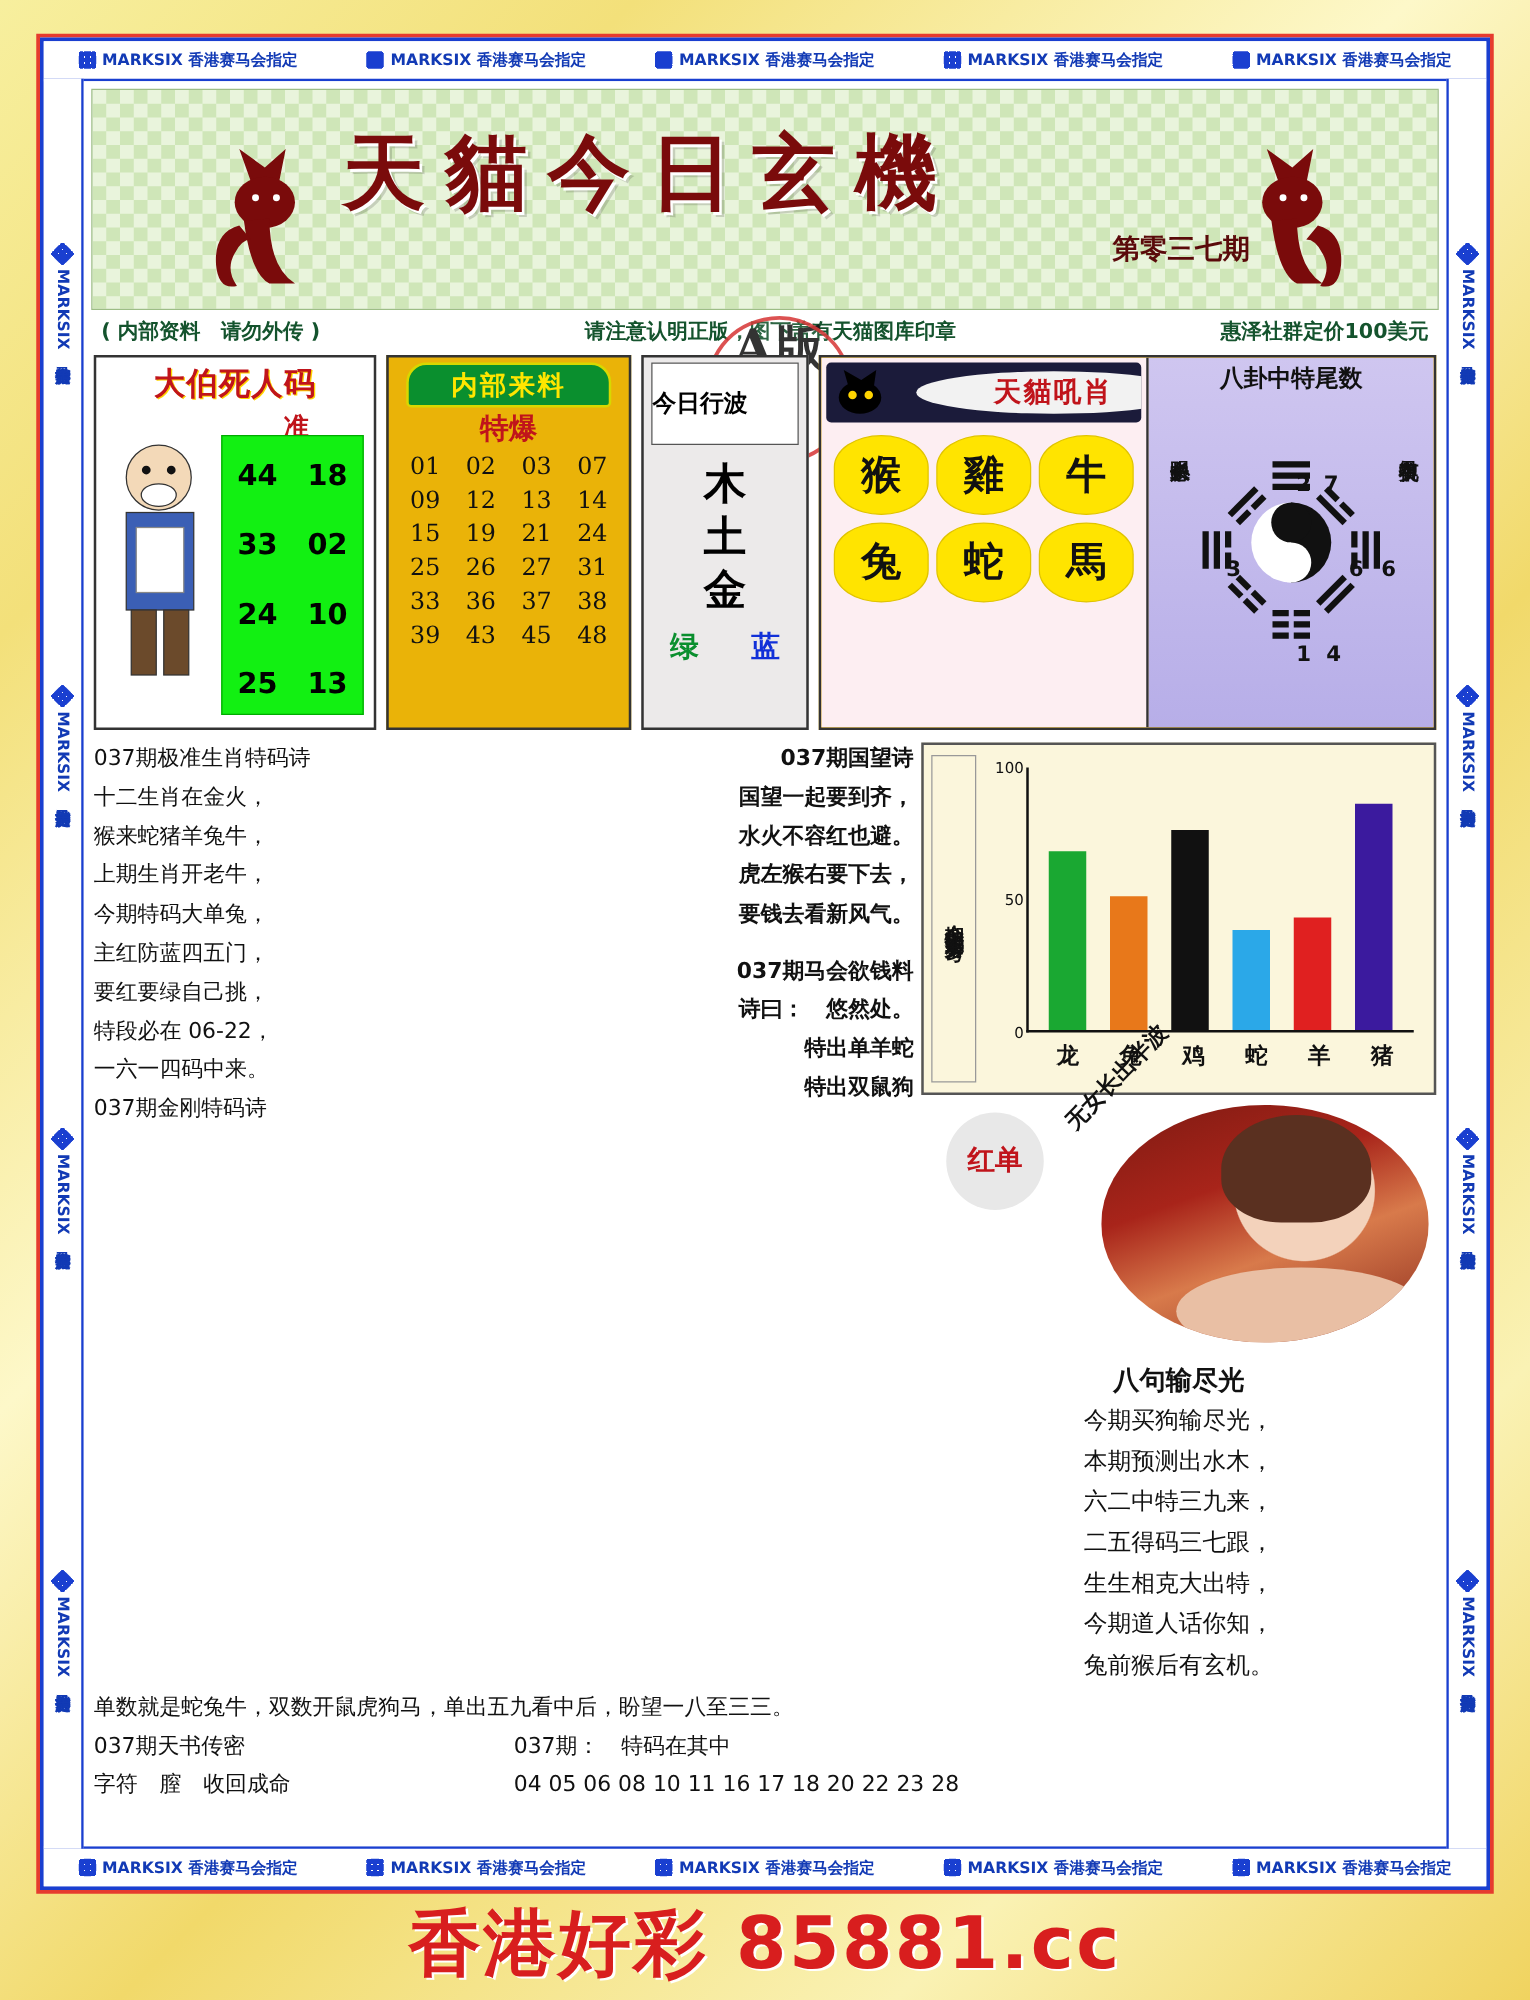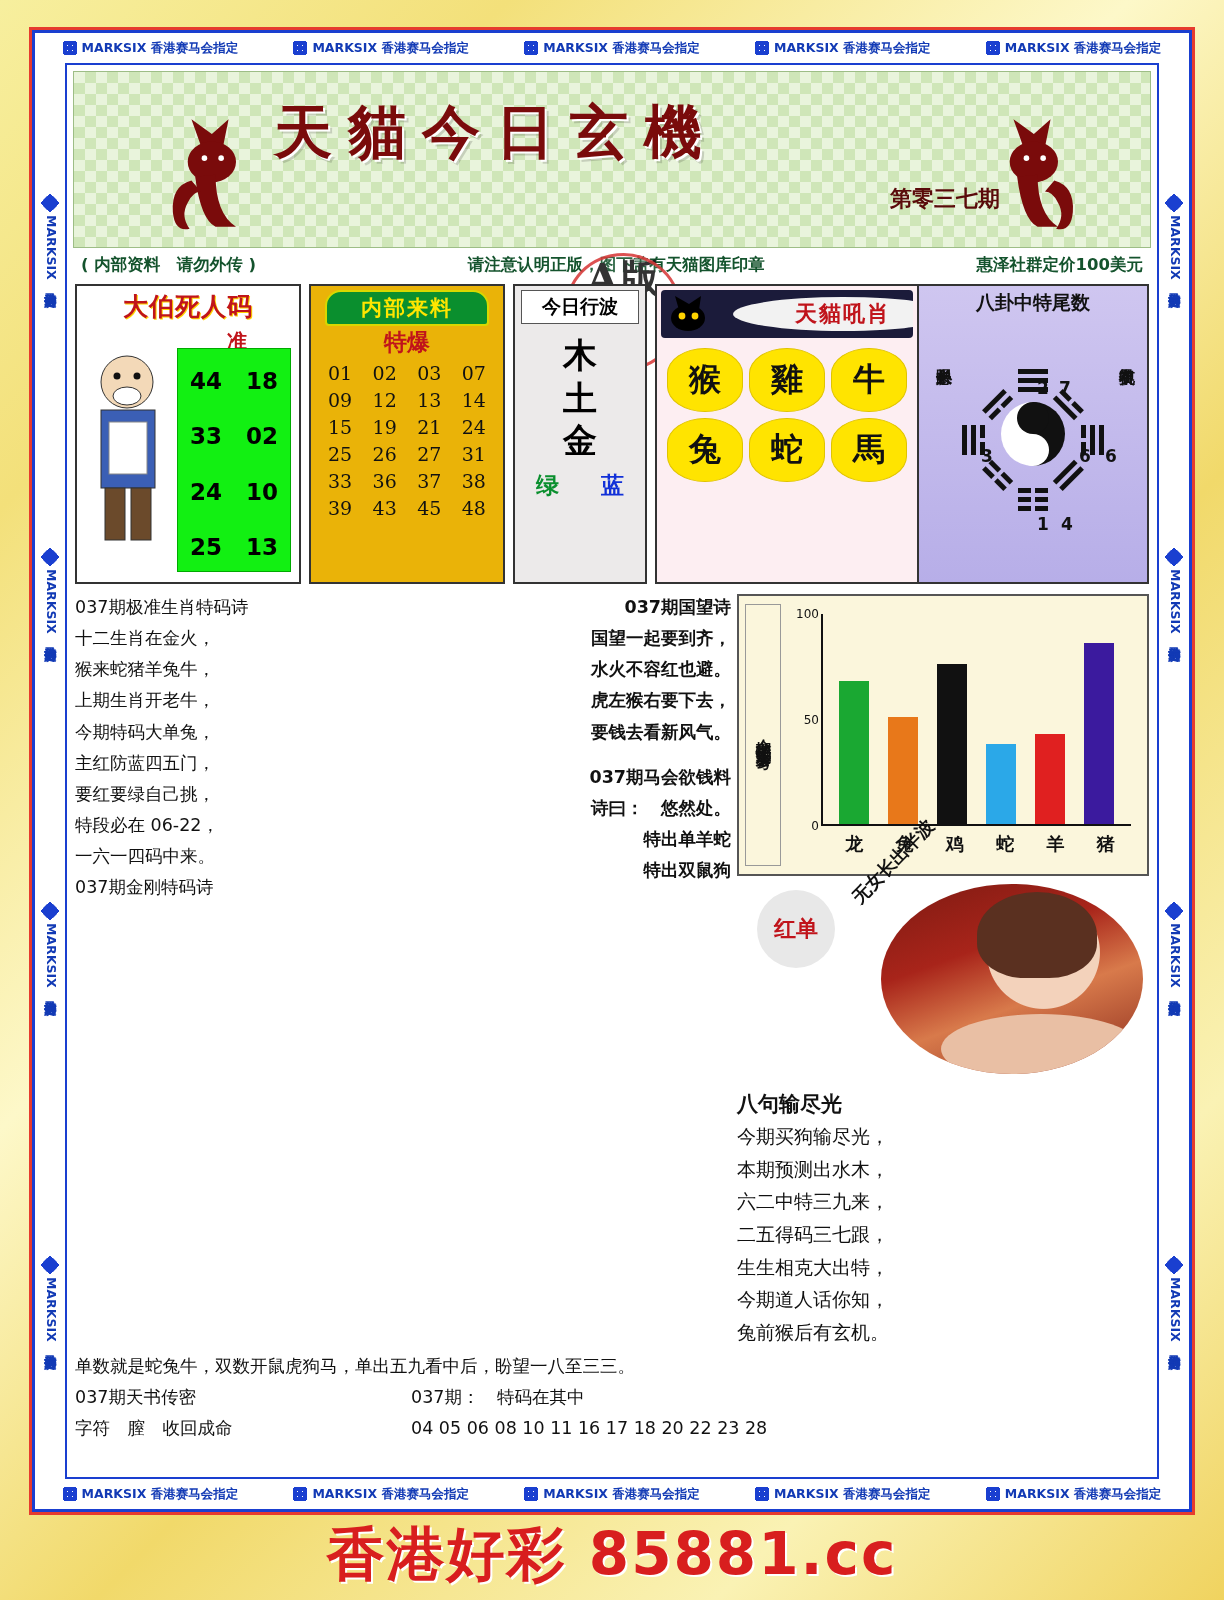--- a/index.html
+++ b/index.html
@@ -66,21 +66,21 @@
   .banner{
     position:relative;height:175px;margin:6px 6px 0 6px;
     background:
       repeating-conic-gradient(#cfe6b8 0% 25%, #e9f4dc 0% 50%) 0 0/22px 22px;
     border:1px solid #9dbd86;
     overflow:hidden;
   }
   .banner-title{
     position:absolute;left:200px;top:22px;
     font-family:Liberation Serif, serif;
-    font-size:58px;font-weight:bold;color:#7a0b0b;
+    font-size:66px;font-weight:bold;color:#7a0b0b;
     letter-spacing:16px;
     text-shadow:2px 2px 0 #fff,4px 4px 0 rgba(0,0,0,.15);
     white-space:nowrap;
   }
   .issue{
     position:absolute;right:150px;top:112px;
     font-size:22px;font-weight:bold;color:#5a0a0a;
     font-family:"DejaVu Serif","Liberation Serif",serif;
   }
   .cat{
@@ -138,22 +138,22 @@
     display:flex;align-items:center;justify-content:center;letter-spacing:2px;
   }
   .b2-t2{text-align:center;font-size:23px;font-weight:bold;color:#c0141b;margin-top:1px;
     font-family:"DejaVu Serif","Liberation Serif",serif;}
   .b2-grid{padding:2px 8px 0;}
   .b2-row{display:flex;justify-content:space-between;font-size:19px;color:#111;
     font-family:"DejaVu Serif","Liberation Serif",serif;line-height:1.42;}
   .b2-row span{width:24%;text-align:center;}
 
   .b3-hd{
-    margin:4px 6px 0;border:1px solid #555;background:#fff;text-align:center;
-    font-size:19px;font-weight:bold;padding:3px 0;
+    margin:4px 6px 0;border:1px solid #555;background:#fff;text-align:left;
+    font-size:19px;font-weight:bold;padding:19px 0;
   }
   .b3-els{margin-top:10px;text-align:center;
     font-family:"DejaVu Serif","Liberation Serif",serif;}
   .b3-els div{font-size:34px;font-weight:bold;line-height:1.25;}
   .b3-colors{margin-top:8px;display:flex;justify-content:space-around;font-size:23px;font-weight:bold;}
   .c-green{color:#0a8f2e;}
   .c-blue{color:#1130d8;}
 
   .b4a{flex:1;background:#fdeef2;position:relative;border-right:2px solid #333;}
   .b4a-top{height:48px;background:#1b1b3a;margin:4px;border-radius:4px;position:relative;overflow:hidden;}
@@ -226,21 +226,21 @@
   .photo .shoulder{position:absolute;left:60px;bottom:-10px;width:200px;height:70px;border-radius:50%;background:#e9bfa4;}
   .red-badge{
     position:absolute;left:20px;top:6px;width:78px;height:78px;border-radius:50%;
     background:#e8e8e8;color:#c0141b;font-size:22px;font-weight:bold;
     display:flex;flex-direction:column;align-items:center;justify-content:center;line-height:1.05;
   }
   .diag-txt{
     position:absolute;left:6px;top:40px;font-size:18px;font-weight:bold;color:#111;
     transform:rotate(-46deg);transform-origin:left top;white-space:nowrap;
   }
-  .poem{margin-top:6px;text-align:left;}
+  .poem{margin-top:6px;text-align:center;}
   .poem .h{font-size:21px;font-weight:bold;color:#111;margin-bottom:2px;}
   .poem .l{font-size:19px;color:#111;line-height:1.72;}
 
   
   .watermark{
     position:absolute;left:0;right:0;bottom:6px;height:78px;
     display:flex;align-items:center;justify-content:center;
     font-size:58px;font-weight:bold;color:#d81e1e;
     text-shadow:2px 2px 0 #fff;letter-spacing:2px;
     font-family:"DejaVu Sans","Liberation Sans",sans-serif;

